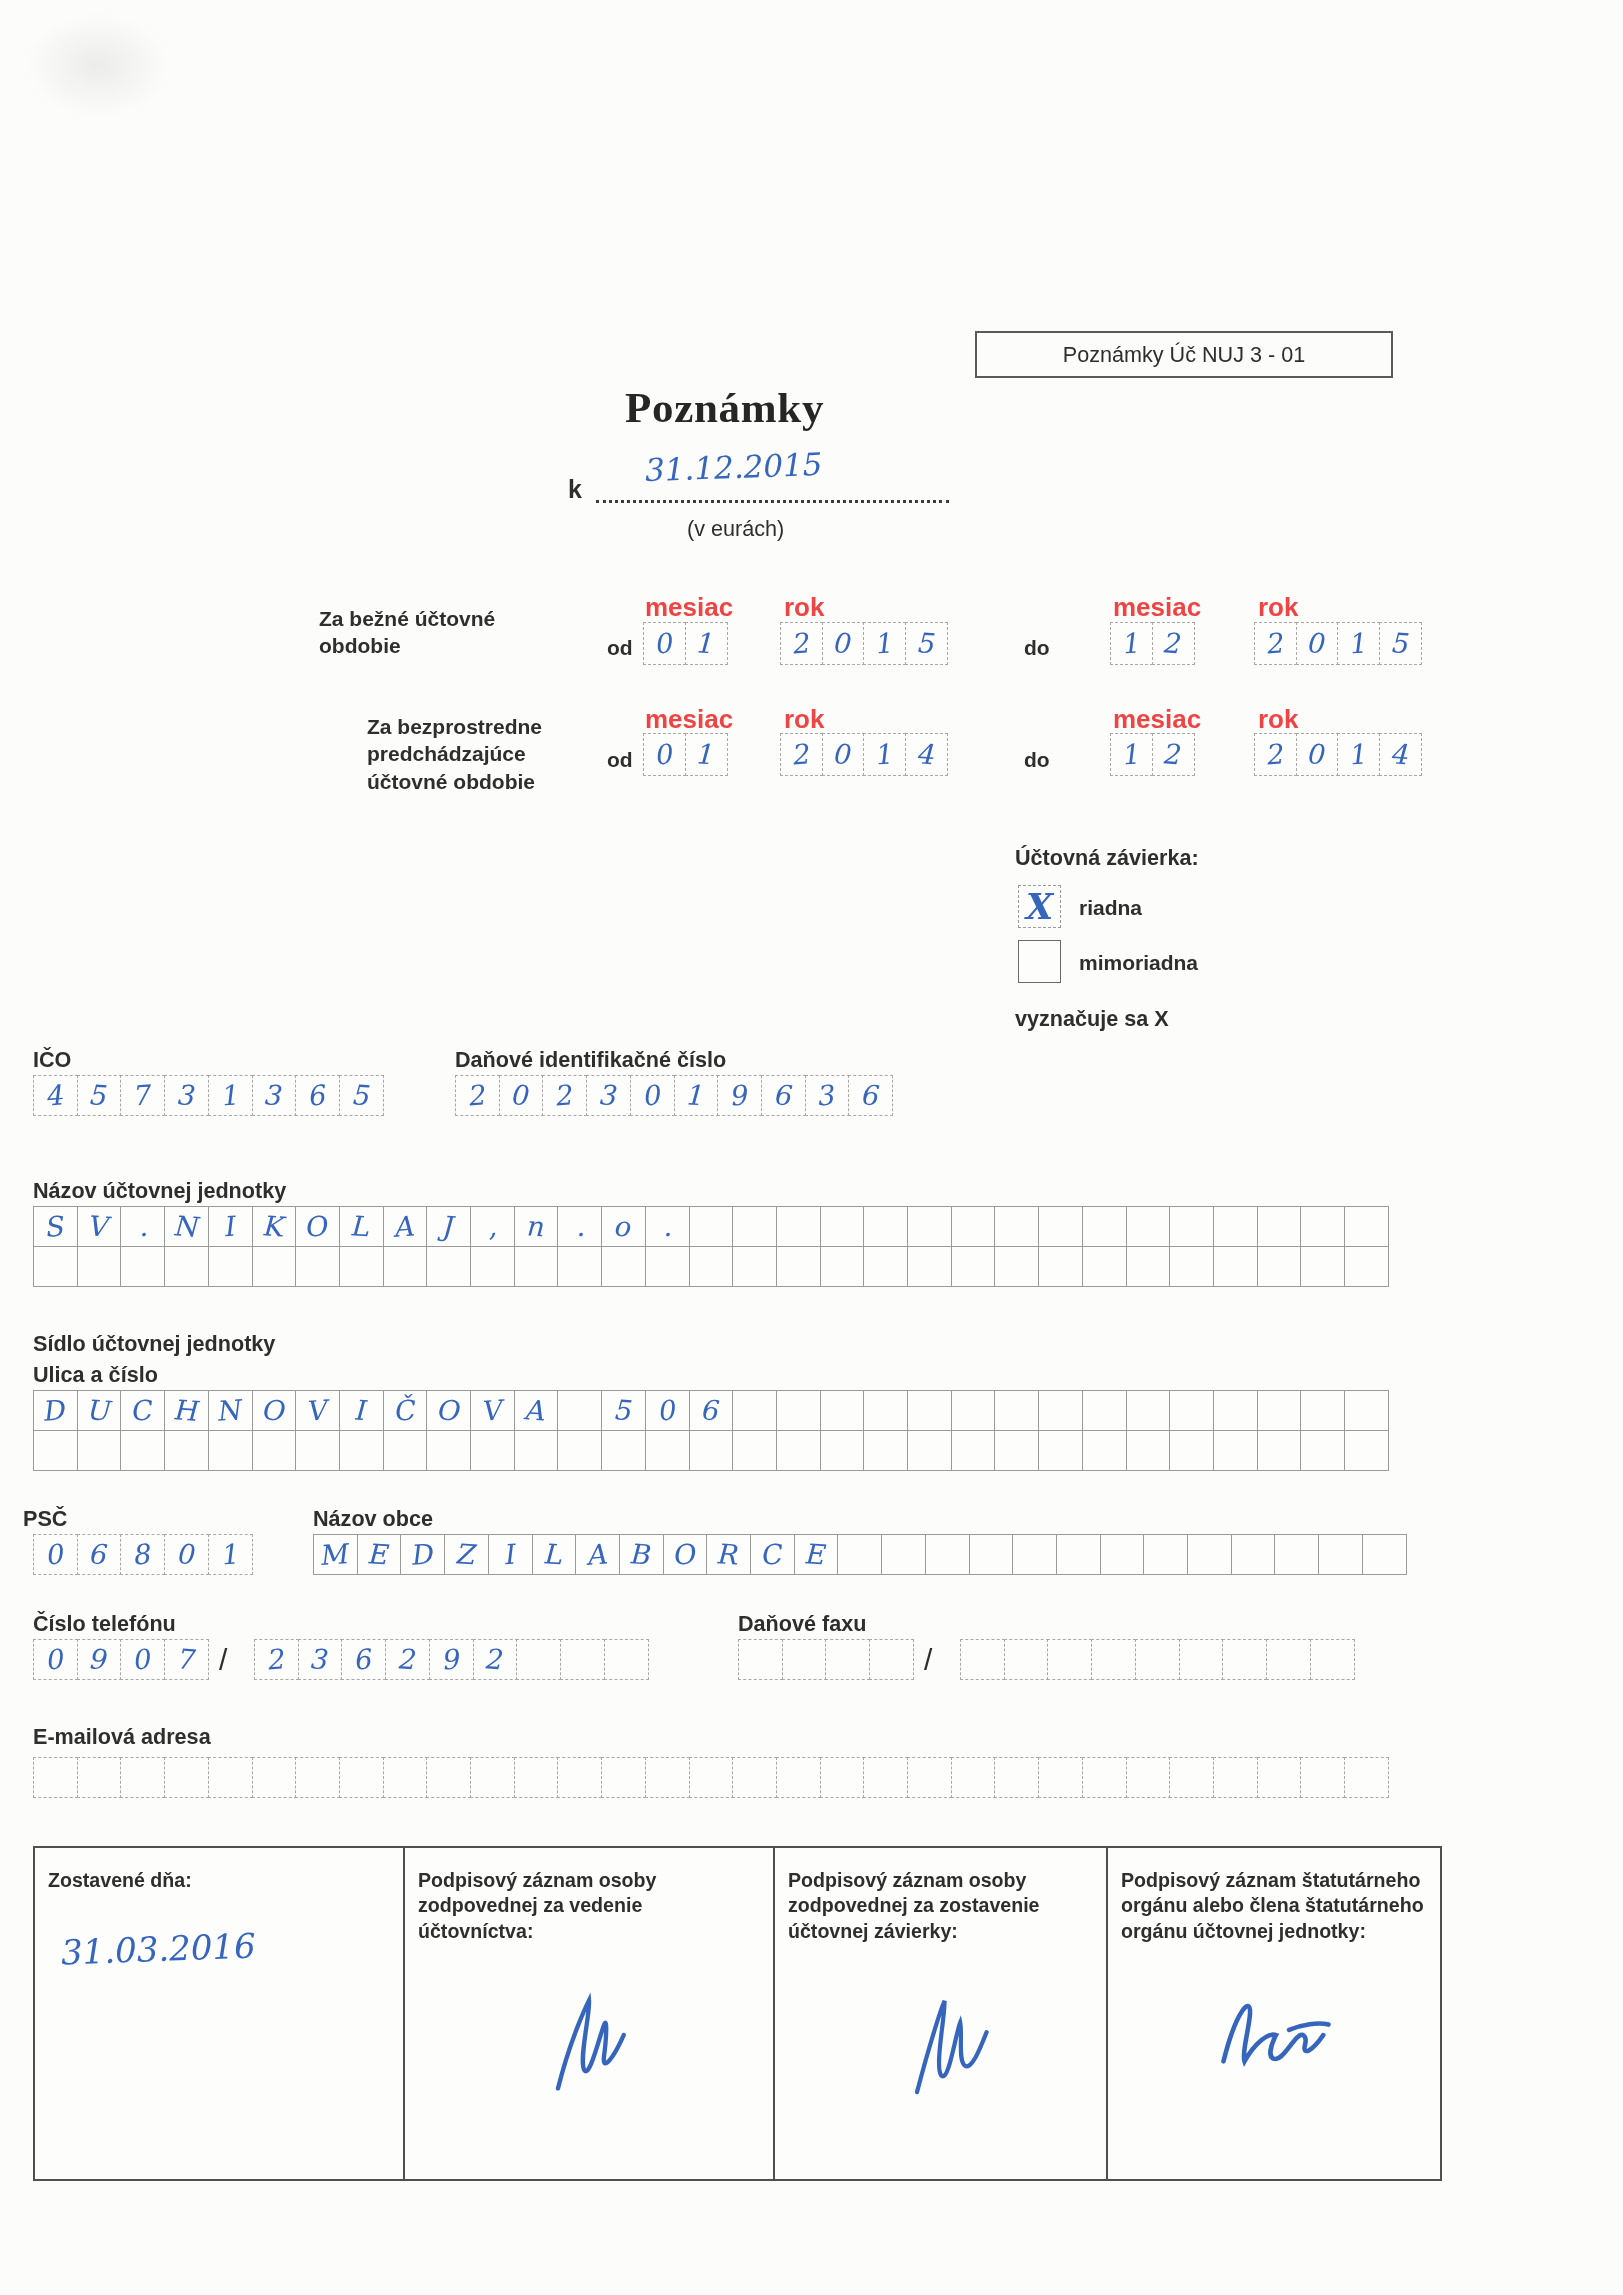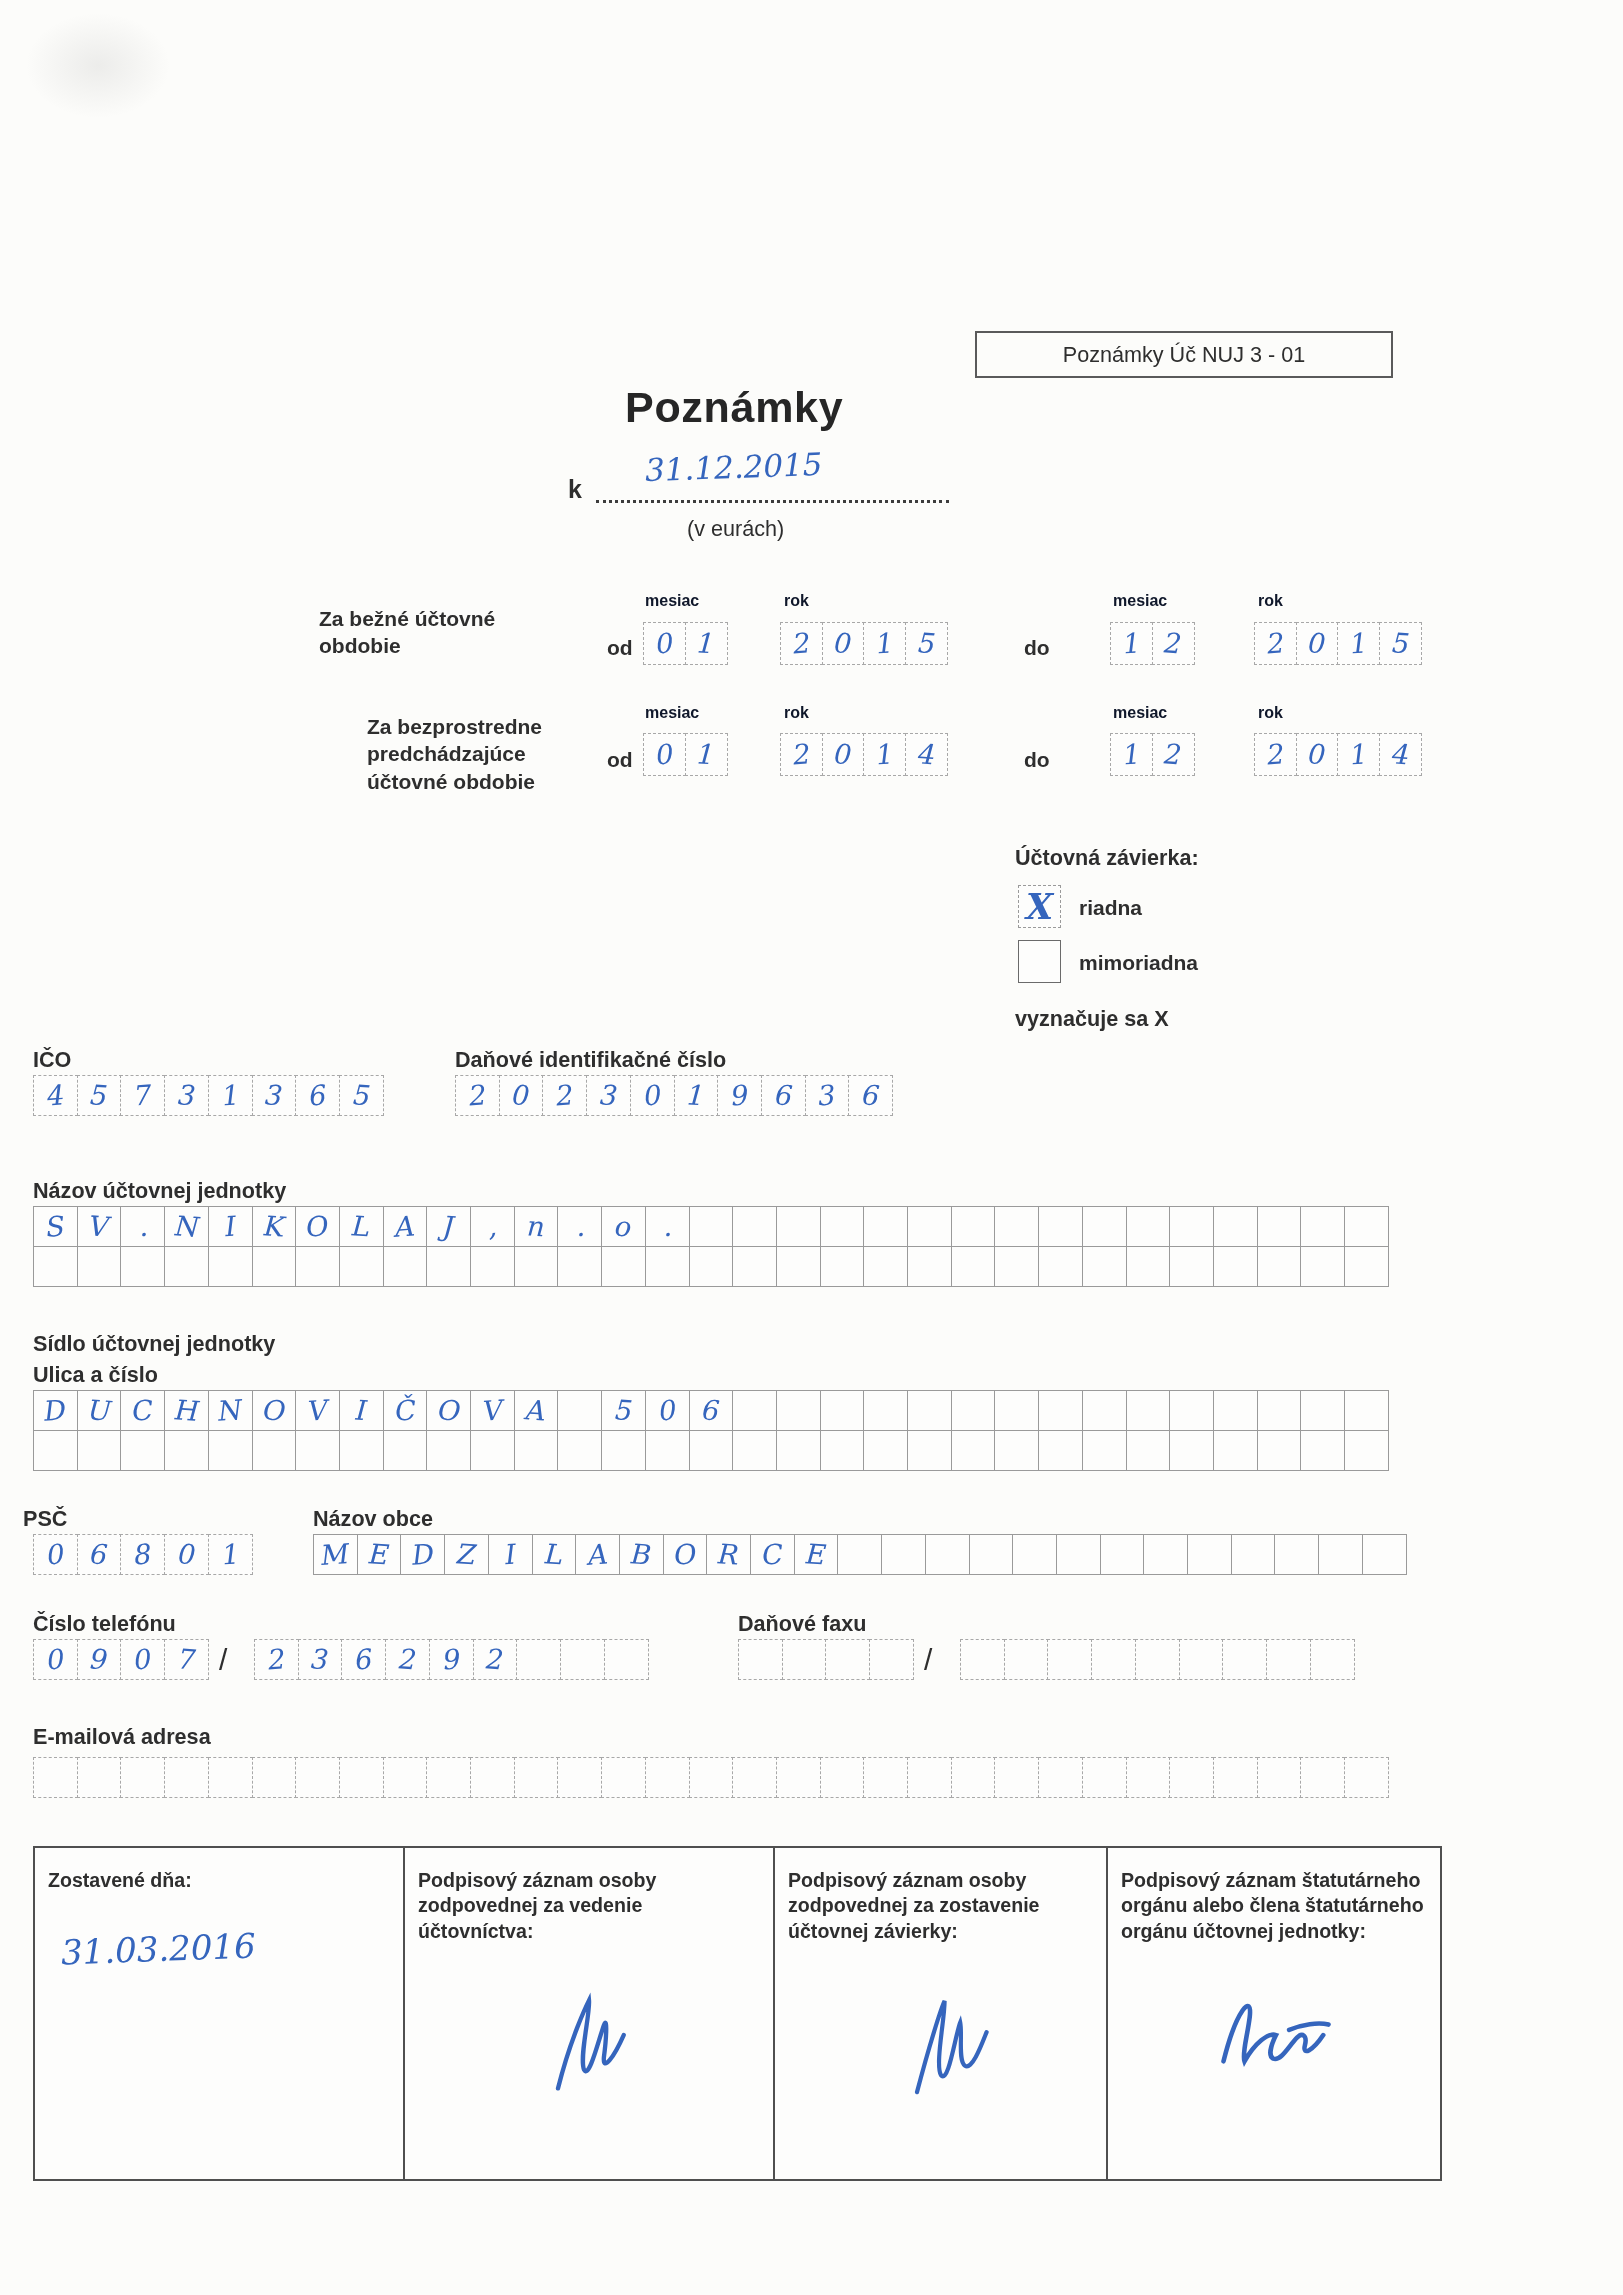--- a/index.html
+++ b/index.html
@@ -7,26 +7,26 @@
     position:relative; width:1623px; height:2295px; margin:0 auto;
     background:#fcfcfa; font-family:"Liberation Sans", sans-serif; color:#333;
     overflow:hidden; box-shadow:0 0 9.2px rgba(0,0,0,.25);
   }
   .page::before{ 
     content:""; position:absolute; left:26px; top:13px; width:144px; height:105px;
     background:radial-gradient(closest-side, rgba(120,120,120,.12), rgba(120,120,120,0));
   }
   .abs{position:absolute;}
   .lbl{font-weight:bold; color:#2e2e2e; font-size:21px; line-height:1.3;}
-  .small-lbl{font-weight:bold; color:#0f172a; font-size:16px;}
+  .small-lbl{font-weight:bold; color:#ef4444; font-size:26px;}
   .code-box{
     border:2px solid #5a5a5a; display:flex; align-items:center; justify-content:center;
     font-size:21.6px; color:#2e2e2e; background:#fcfcfa;
   }
-  .title{font-size:43px; font-weight:bold; color:#262626; letter-spacing:0.7px;}
+  .title{font-size:43px; font-weight:bold; color:#262626; letter-spacing:0.7px;font-family:Liberation Serif, serif;}
   .dotline{border-bottom:3.9px dotted #3c3c3c; height:0;}
   .hw, .hw-date{
     font-family:"DejaVu Serif", serif; font-style:italic;
     color:#3565bd; 
   }
   .hw-date{font-size:31px;}
   .grid{display:flex;}
   .grid-rows .grid + .grid{margin-top:-1.3px;}
   .cell{
     width:45px; height:41px; border:1.3px solid #9a9a9a; margin-left:-1.3px;

